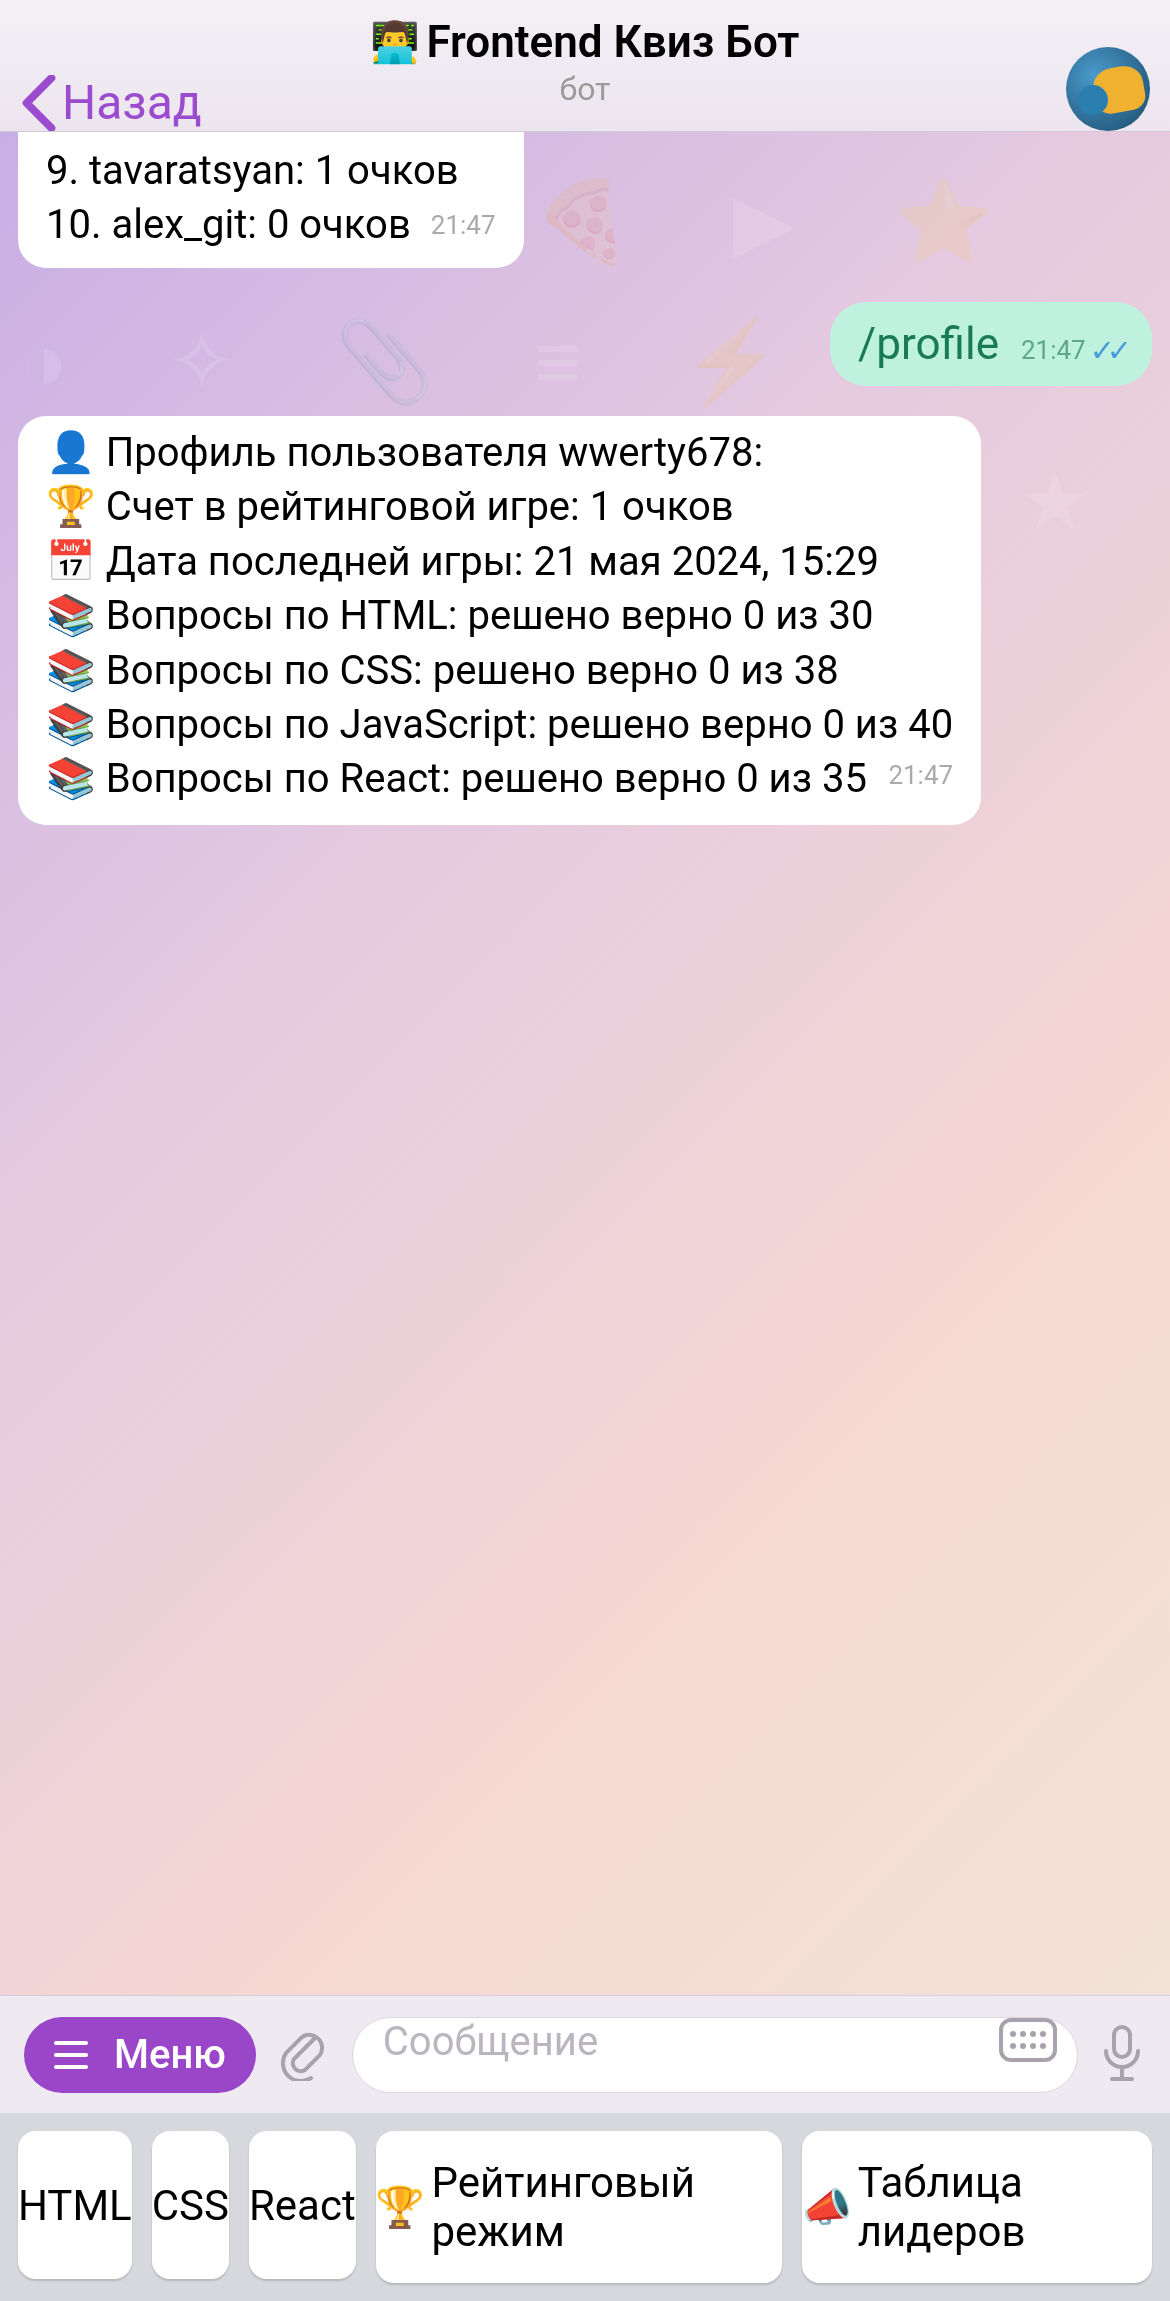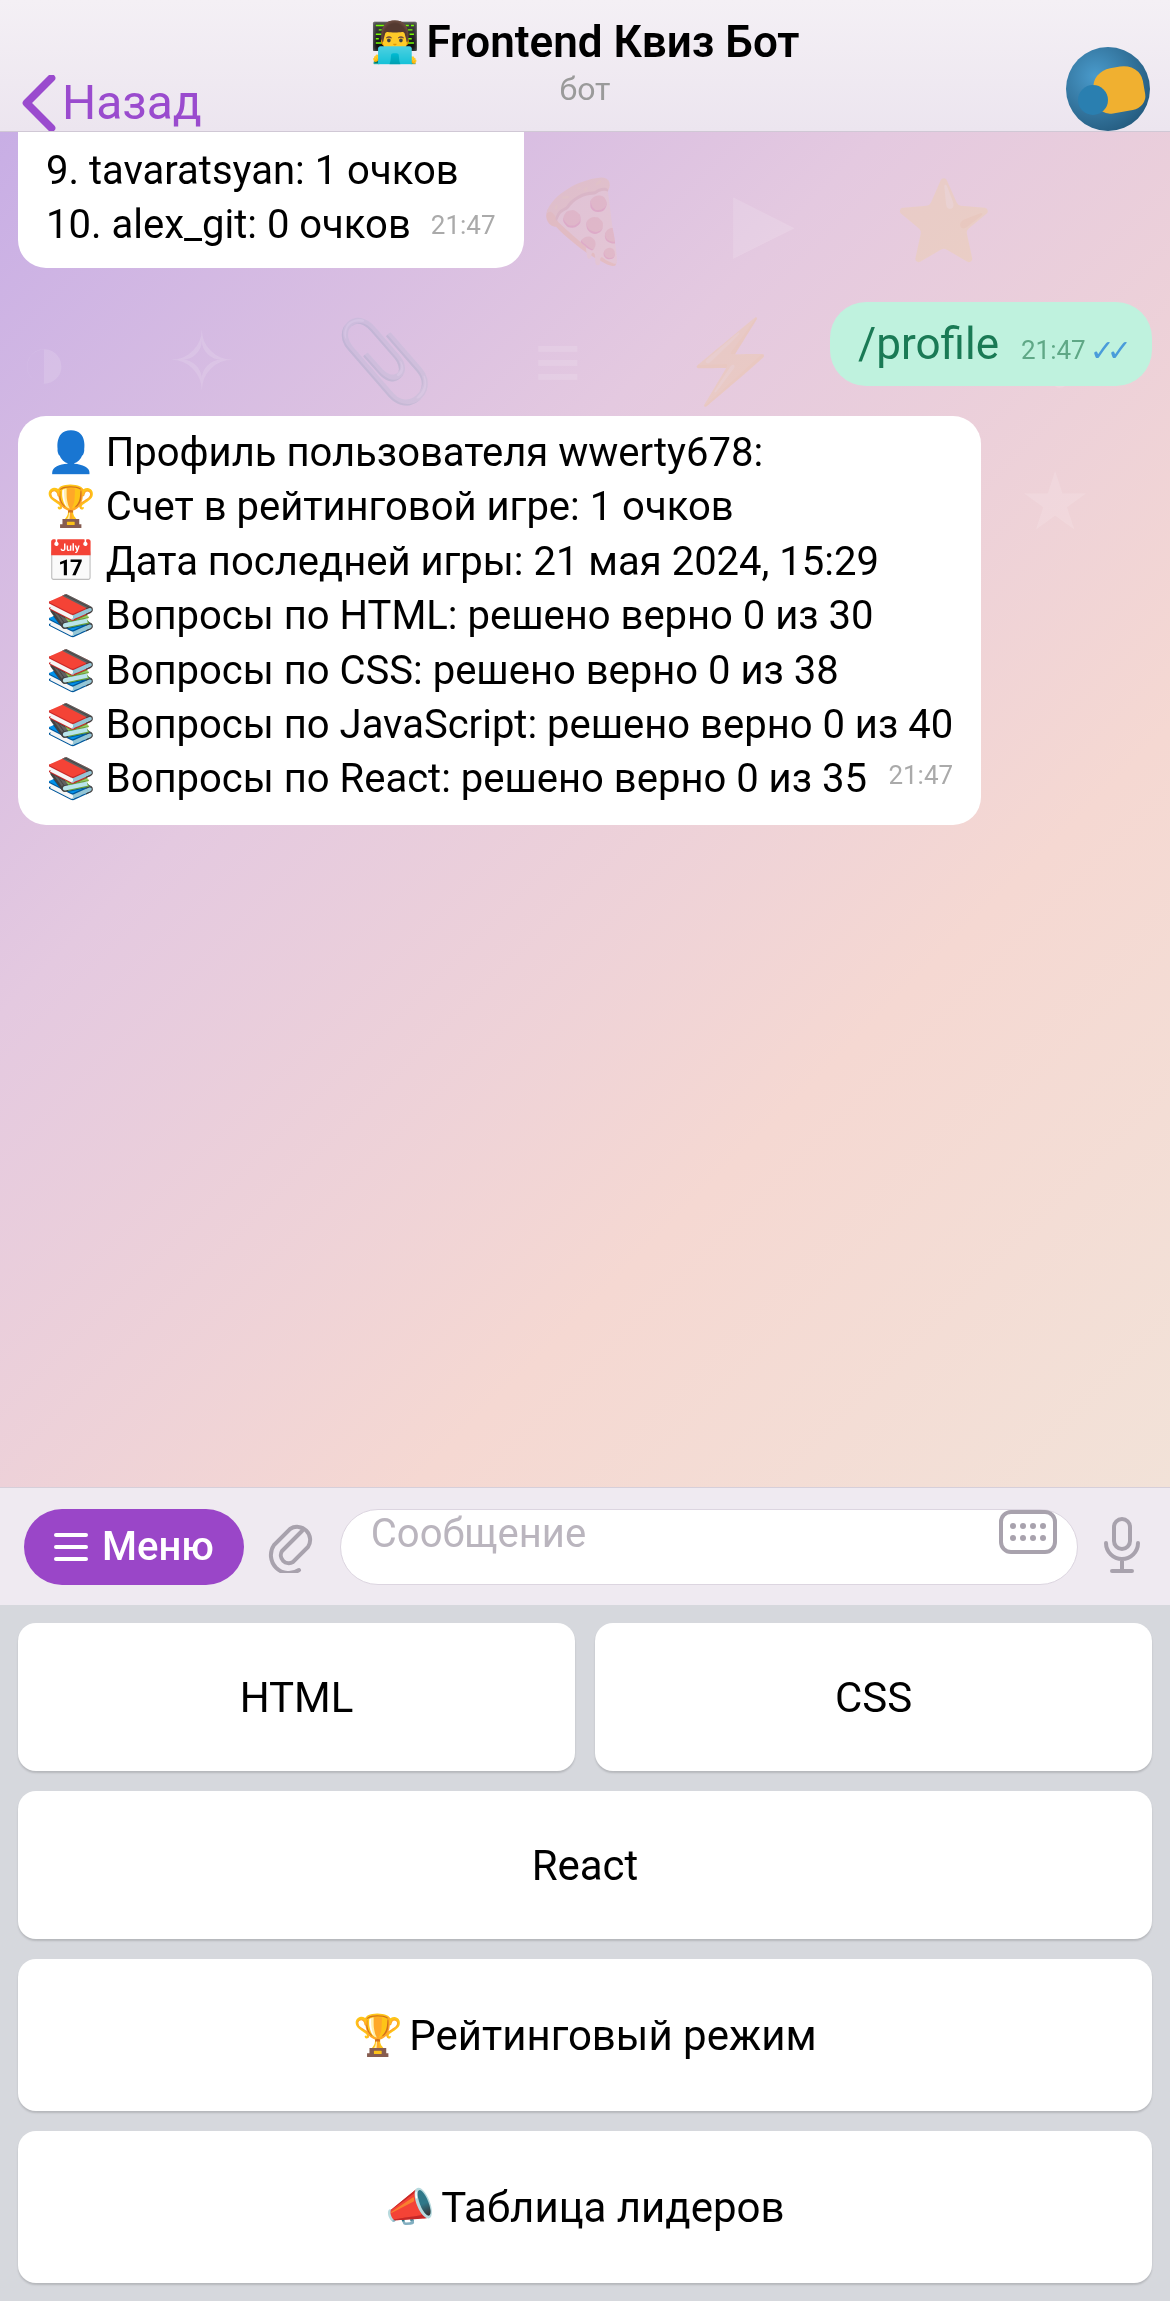--- a/index.html
+++ b/index.html
@@ -183,21 +183,21 @@
 .menu-btn {
   background: #9a46c8;
   color: #fff;
   border-radius: 40px;
   height: 76px;
   padding: 0 30px;
   display: flex;
   align-items: center;
   font-size: 40px;
   font-weight: 500;
-  gap: 14px;
+  gap: 26px;
 }
 .menu-btn svg { width: 34px; height: 28px; }
 .attach { color: #a8a2ad; }
 .attach svg { width: 56px; height: 56px; }
 .msg-field {
   flex: 1;
   background: #fff;
   border-radius: 40px;
   height: 76px;
   border: 1px solid #dcd5e0;
@@ -208,21 +208,21 @@
   justify-content: space-between;
 }
 .kbd-icon svg { width: 58px; height: 44px; color: #a8a2ad; }
 .mic svg { width: 48px; height: 60px; color: #a8a2ad; }
 
 
 .kbd {
   background: #d6d8dd;
   padding: 18px;
   display: flex;
-  flex-direction: column;
+  flex-direction: row;
   gap: 20px;
 }
 .kbd-row { display: flex; gap: 20px; }
 .kbd-btn {
   flex: 1;
   background: #fff;
   border-radius: 18px;
   height: 148px;
   display: flex;
   align-items: center;

